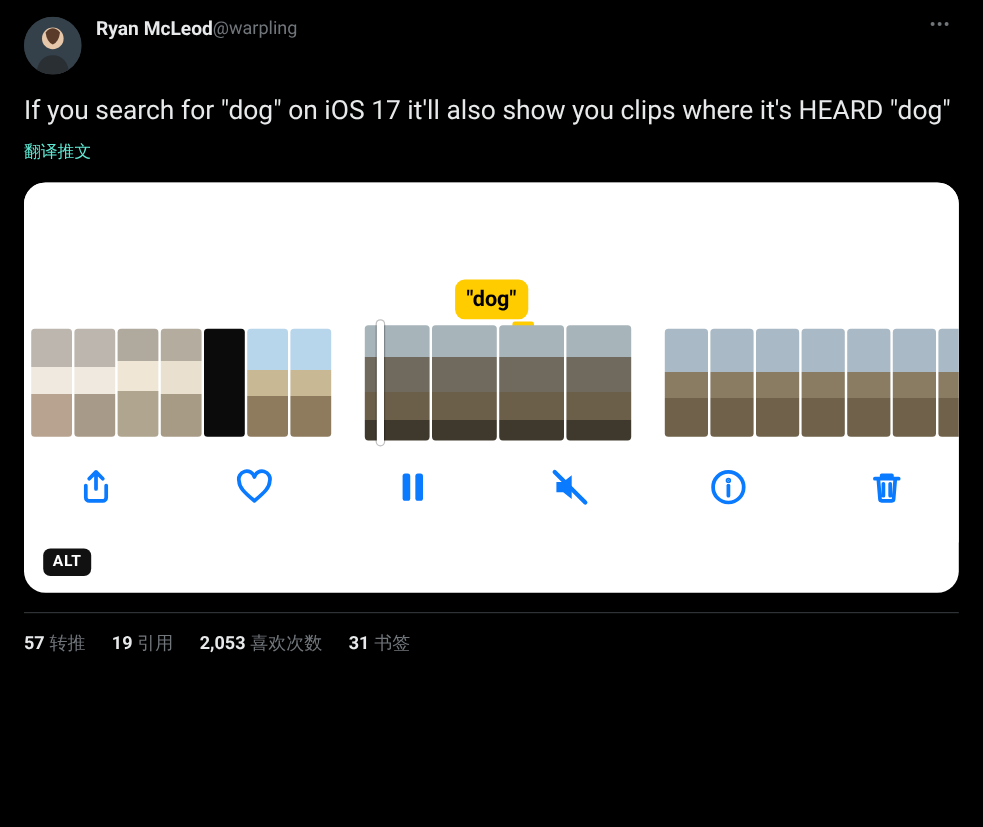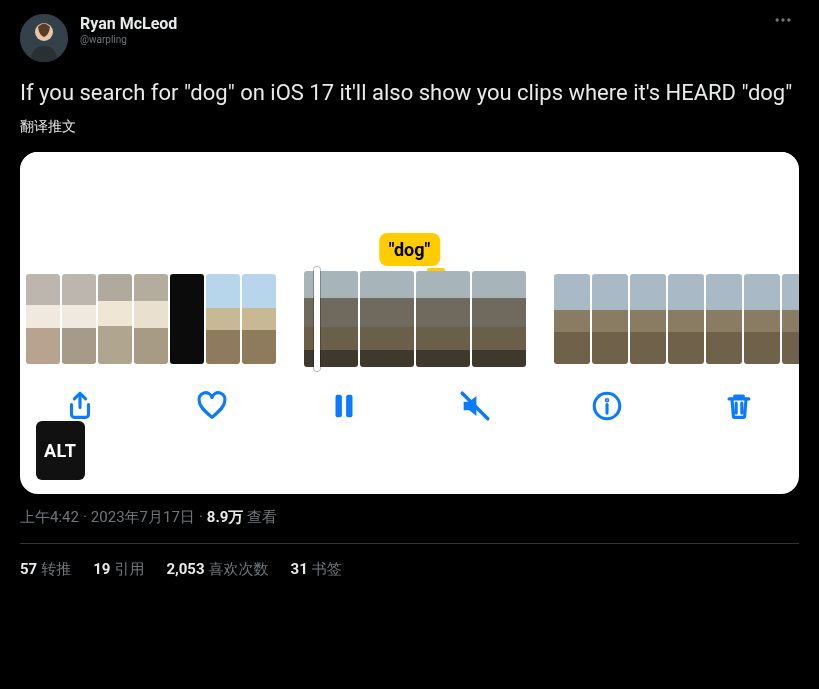--- a/index.html
+++ b/index.html
@@ -1,27 +1,27 @@
 <!DOCTYPE html>
 <html><head>
 <meta charset="utf-8">
 <style>
   * { margin: 0; padding: 0; box-sizing: border-box; }
   html, body { width: 819px; height: 689px; background: #000; font-family: -apple-system, BlinkMacSystemFont, "Segoe UI", Roboto, Helvetica, Arial, sans-serif; color: #e7e9ea; overflow: hidden; }
   .tweet { padding: 14px 20px 8px 20px; position: relative; }
   .header { display: flex; align-items: flex-start; }
   .avatar { width: 48px; height: 48px; border-radius: 999px; overflow: hidden; flex: 0 0 48px; margin-right: 12px; background: #2d2d2d; position: relative; }
   .avatar svg { width: 100%; height: 100%; display: block; }
-  .name-block { display: flex; flex-direction: column; line-height: 1.25; }
+  .name-block { display: flex; flex-direction: row; line-height: 1.25; }
   .display-name { font-size: 16px; font-weight: 700; color: #e7e9ea; }
-  .handle { font-size: 10px; color: #71767b; }
+  .handle { font-size: 15px; color: #71767b; }
   .more { position: absolute; top: 10px; right: 26px; color: #71767b; }
   .more svg { width: 20px; height: 20px; }
   .body-text { margin-top: 16px; font-size: 22px; line-height: 1.35; color: #e7e9ea; font-weight: 400; letter-spacing: 0; }
-  .translate { margin-top: 10px; font-size: 14px; color: #e5e5e5; }
+  .translate { margin-top: 10px; font-size: 14px; color: #5eead4; }
   .media-card { margin-top: 16px; border-radius: 18px; overflow: hidden; background: #fff; width: 100%; height: 342px; position: relative; }
   .white-area { width: 100%; height: 120px; background: #fff; position: relative; }
   .dog-label { position: absolute; left: 50%; transform: translateX(-50%); bottom: 6px; background: #ffcc00; color: #000; font-weight: 700; font-size: 18px; padding: 6px 10px; border-radius: 8px; }
   .marker-line { position: absolute; bottom: -2px; left: 50%; transform: translateX(17px); width: 18px; height: 6px; background: #ffcc00; border-radius: 2px; }
   .timeline { width: 100%; height: 94px; background: #fff; display: flex; align-items: center; padding: 0 6px; gap: 28px; }
   .clip-group { display: flex; gap: 2px; height: 90px; }
   .clip-group.main { height: 96px; }
   .frame { width: 34px; height: 100%; border-radius: 3px; background: #888; }
   .mg1 .frame:nth-child(1) { background: linear-gradient(#bdb6ae 0 35%, #efe9df 35% 60%, #b7a38f 60% 100%); }
   .mg1 .frame:nth-child(2) { background: linear-gradient(#bdb6ae 0 35%, #efe9df 35% 60%, #a89a88 60% 100%); }
@@ -31,21 +31,21 @@
   .mg1 .frame:nth-child(6) { background: linear-gradient(#b7d6ec 0 38%, #c8b894 38% 62%, #8e7a5d 62% 100%); }
   .mg1 .frame:nth-child(7) { background: linear-gradient(#b7d6ec 0 38%, #c8b894 38% 62%, #8e7a5d 62% 100%); }
   .mg2 { position: relative; }
   .mg2 .frame { width: 54px; background: linear-gradient(#a7b4ba 0 28%, #6f6a5d 28% 58%, #6c5f4a 58% 82%, #3f382c 82% 100%); }
   .mg2-playhead { position: absolute; left: 10px; top: -4px; bottom: -4px; width: 6px; background: #fff; border-radius: 4px; box-shadow: 0 0 0 1px rgba(0,0,0,0.25); }
   .mg3 .frame { width: 36px; background: linear-gradient(#a9b9c5 0 40%, #8a7c63 40% 64%, #6f614a 64% 100%); }
   .toolbar { width: 100%; height: 86px; background: #fff; display: flex; align-items: center; justify-content: space-between; padding: 0 38px 6px 38px; }
   .tb-btn { width: 44px; height: 44px; display: flex; align-items: center; justify-content: center; color: #0a7aff; }
   .tb-btn svg { width: 34px; height: 34px; stroke: #0a7aff; fill: none; stroke-width: 2.2; }
   .tb-btn.solid svg { fill: #0a7aff; stroke: none; }
-  .alt-badge { position: absolute; left: 16px; bottom: 14px; background: #111; color: #fff; font-size: 18px; font-weight: 700; padding: 19px 8px; border-radius: 6px; letter-spacing: 0.5px; text-align: right; }
+  .alt-badge { position: absolute; left: 16px; bottom: 14px; background: #111; color: #fff; font-size: 13px; font-weight: 700; padding: 4px 8px; border-radius: 6px; letter-spacing: 0.5px; text-align: right; }
   .meta-row { margin-top: 14px; font-size: 15px; color: #71767b; }
   .meta-row .dot { margin: 0 4px; }
   .meta-row .views-num { color: #e7e9ea; font-weight: 700; }
   .divider { height: 1px; background: #2f3336; margin-top: 16px; }
   .stats { display: flex; gap: 22px; padding: 16px 0 8px 0; font-size: 15px; color: #71767b; text-align: center; }
   .stats .num { color: #e7e9ea; font-weight: 700; margin-right: 4px; }
 </style>
 </head>
 <body>
 
@@ -142,23 +142,20 @@
       </div>
       <div class="tb-btn">
         <svg viewBox="0 0 24 24">
             <path d="M5 7 h14 M9 7 v-2 h6 v2 M7 7 l1 12 a1 1 0 0 0 1 1 h6 a1 1 0 0 0 1 -1 l1 -12 M10 10 v7 M14 10 v7" stroke-linecap="round" stroke-linejoin="round"></path>
           </svg>
       </div>
     </div>
     <div class="alt-badge">ALT</div>
   </div>
 
-  <div class="meta-row">
-    <span>上午4:42</span><span class="dot">·</span><span>2023年7月17日</span><span class="dot">·</span><span class="views-num">8.9万</span> <span>查看</span>
-  </div>
 
   <div class="divider"></div>
 
   <div class="stats">
     <div><span class="num">57</span><span>转推</span></div>
     <div><span class="num">19</span><span>引用</span></div>
     <div><span class="num">2,053</span><span>喜欢次数</span></div>
     <div><span class="num">31</span><span>书签</span></div>
   </div>
 

